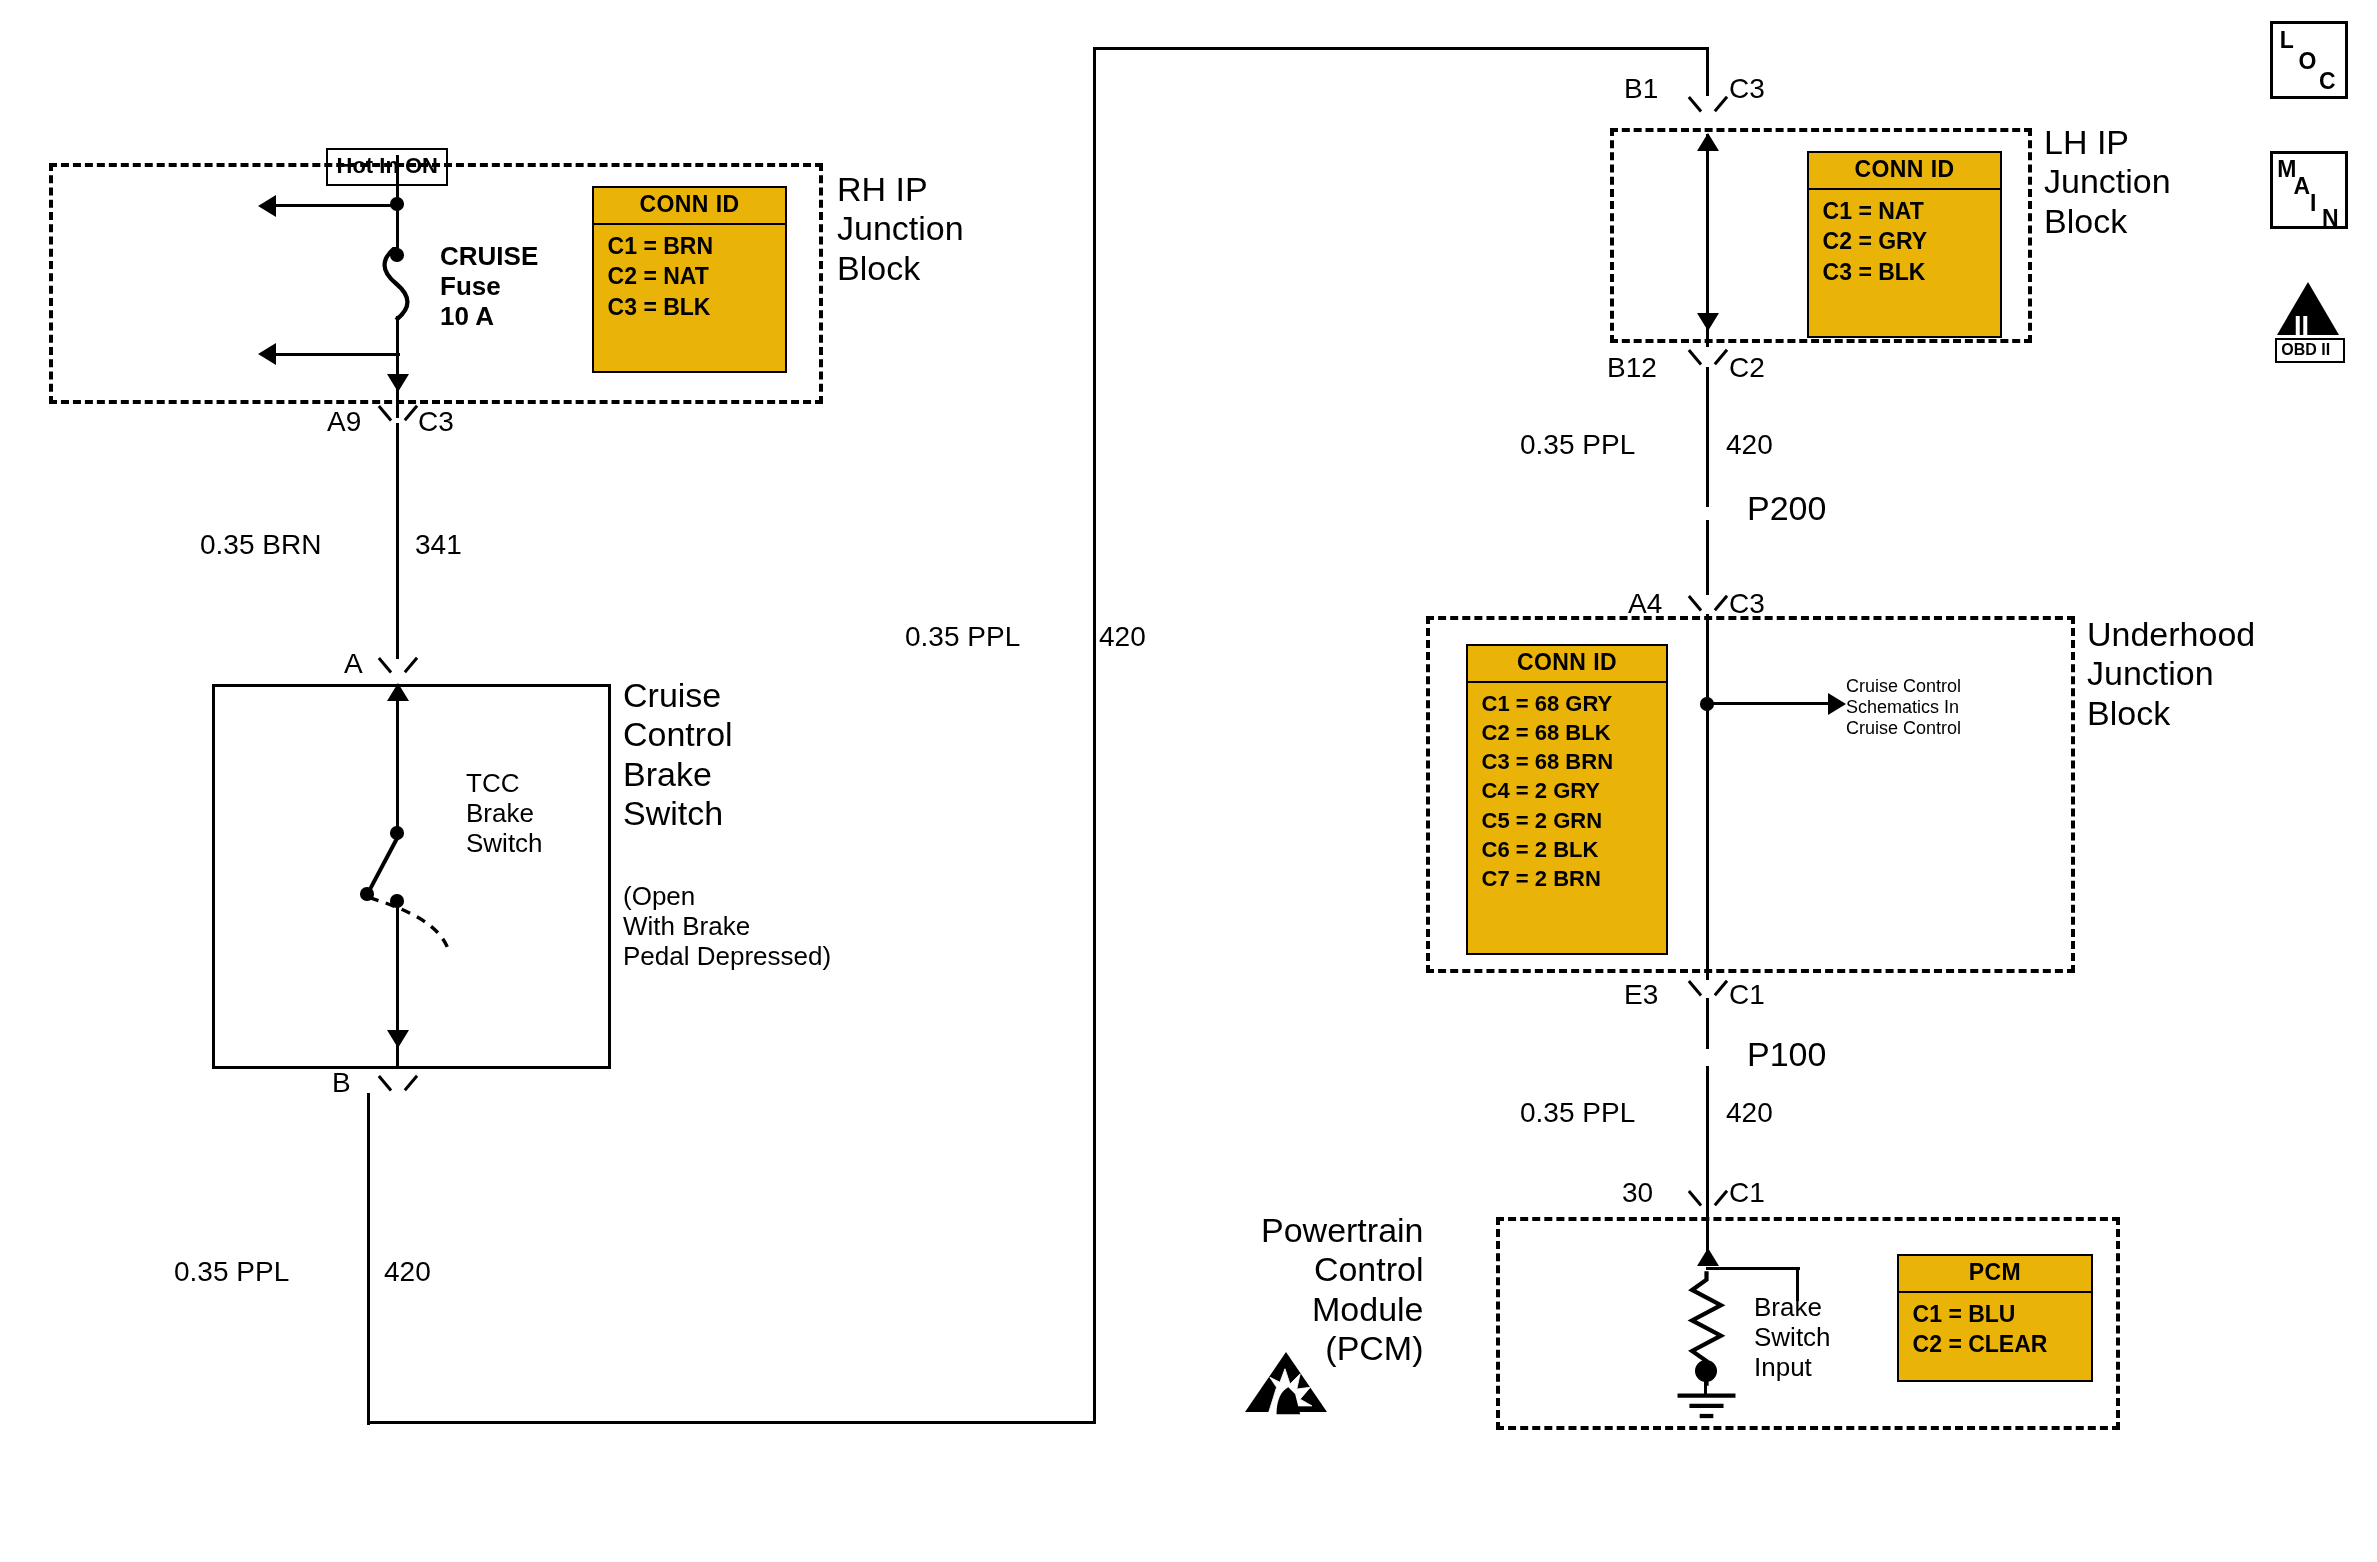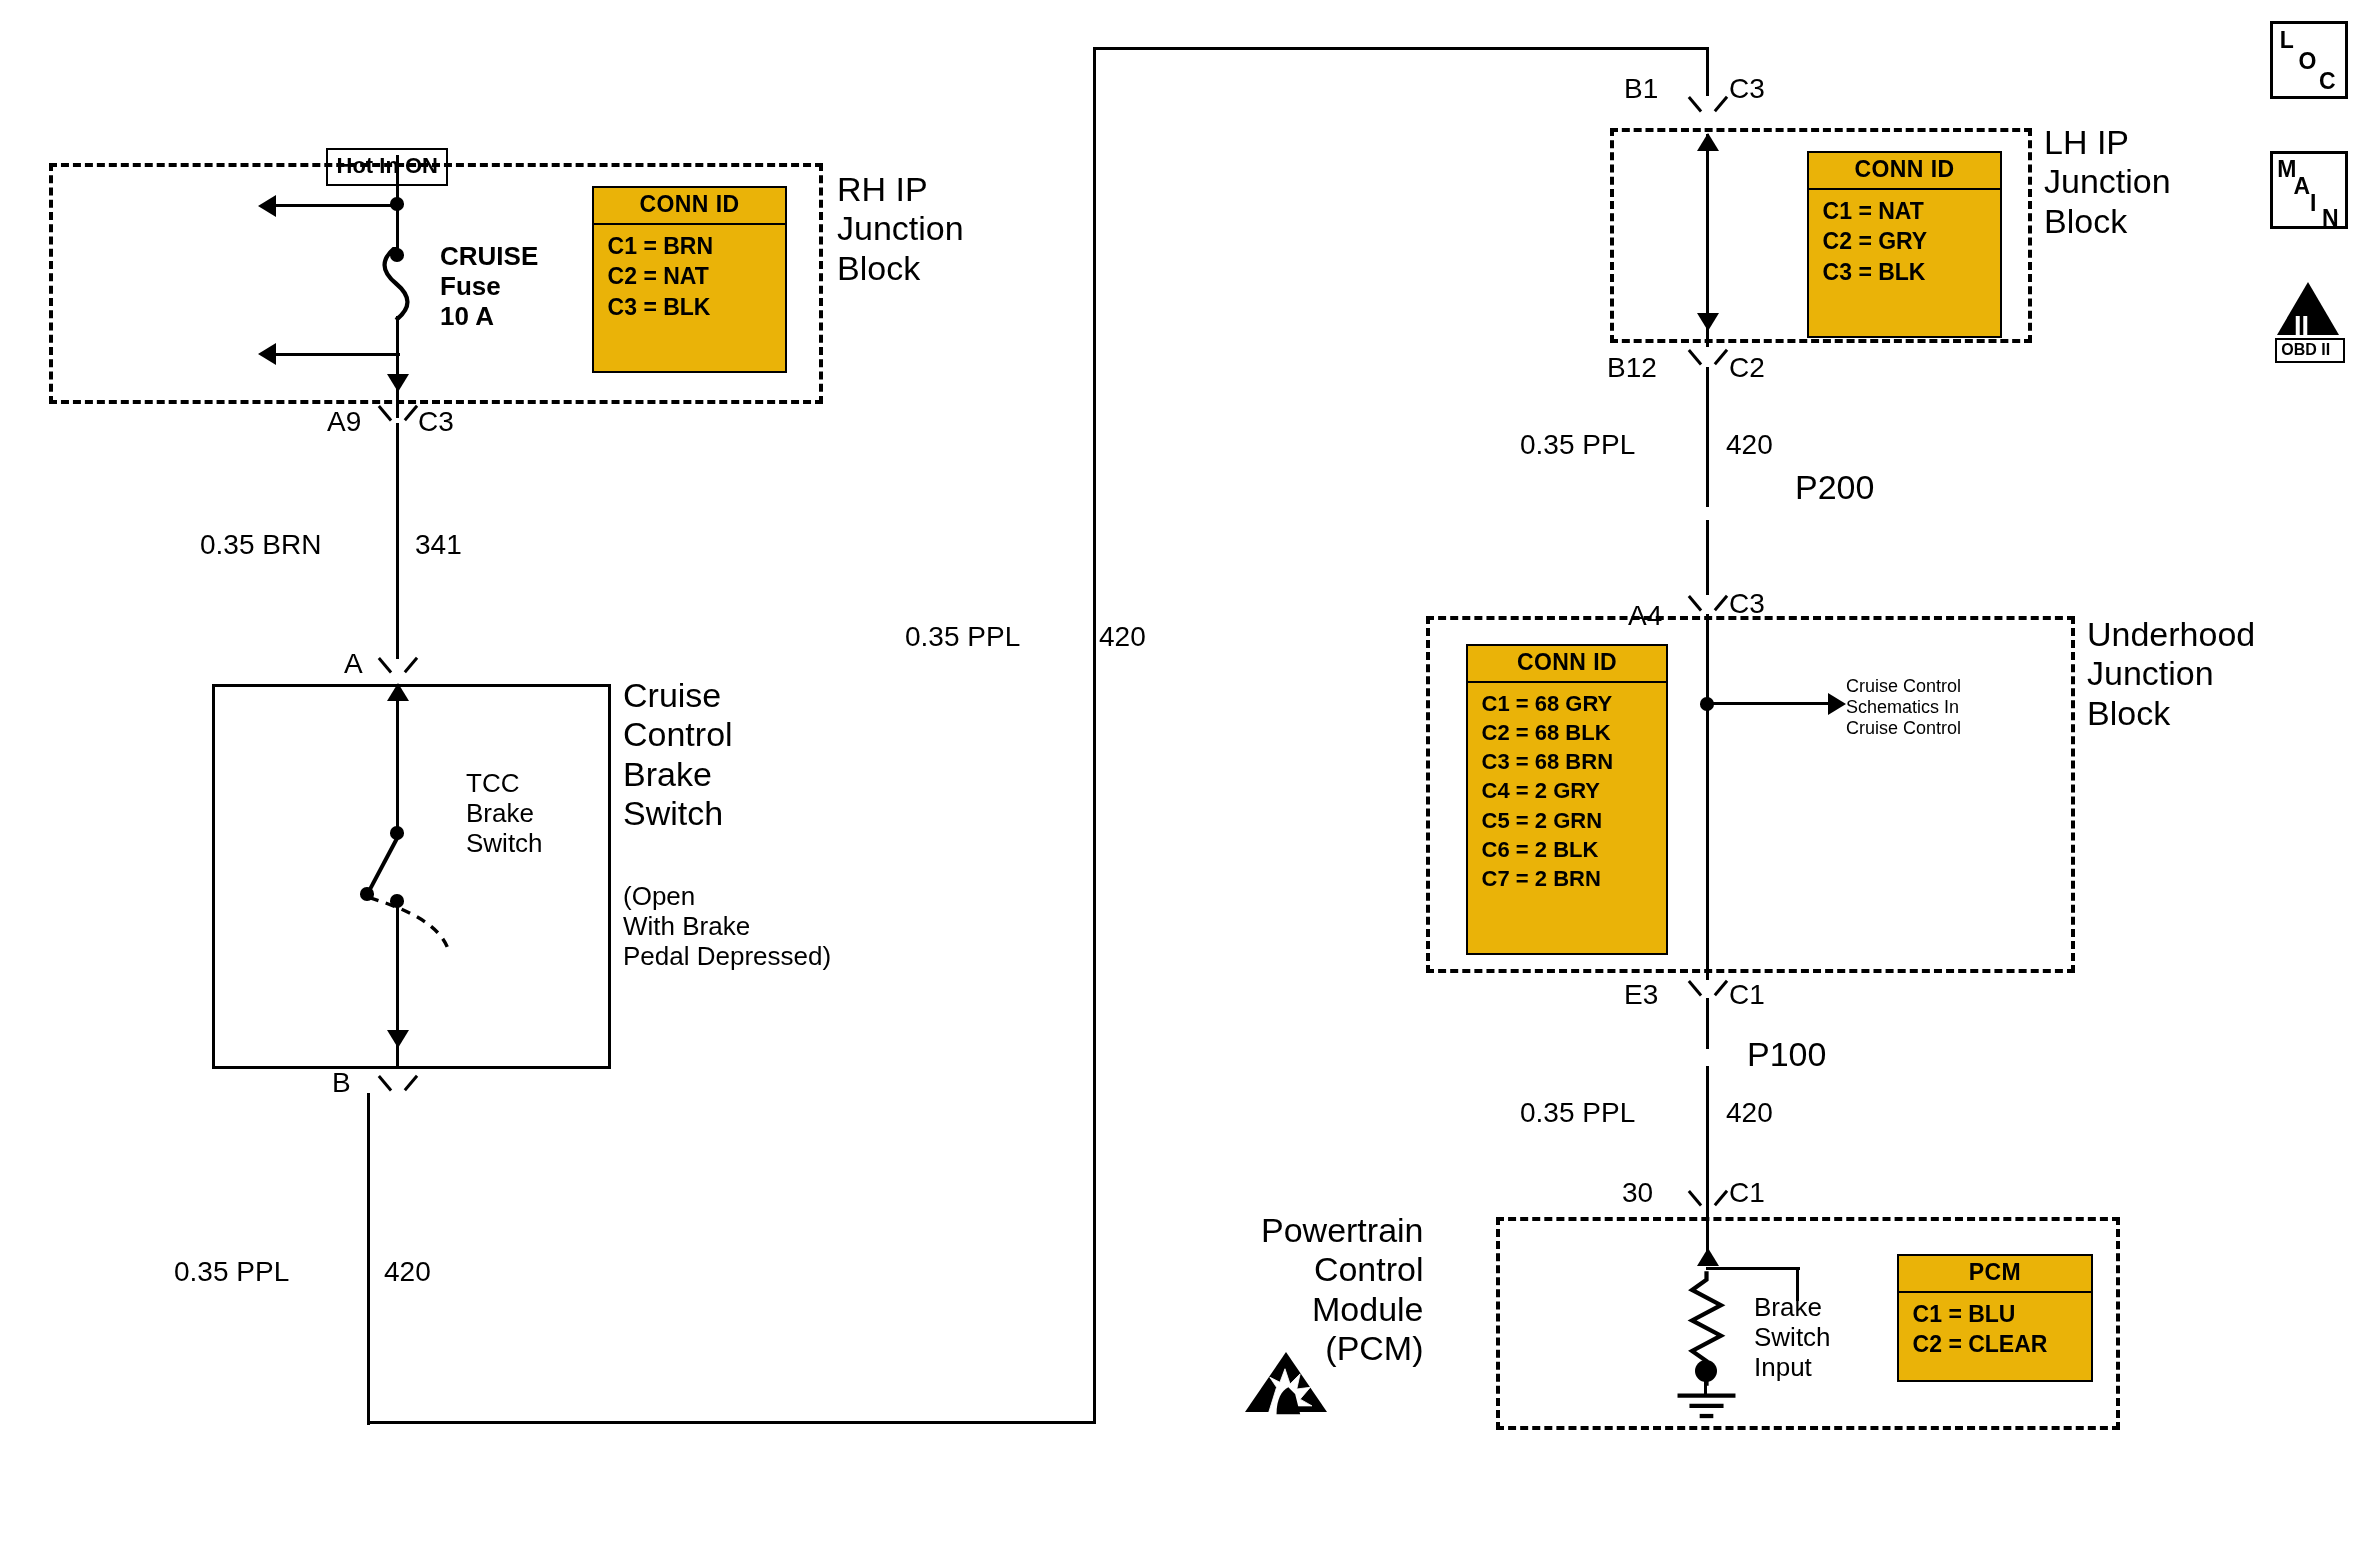--- a/index.html
+++ b/index.html
@@ -309,25 +309,25 @@
 
   <div class="yterm" style="left:1693px; top:347px;"></div>
   <div class="lbl mid" style="left:1607px; top:352px;">B12</div>
   <div class="lbl mid" style="left:1729px; top:352px;">C2</div>
 
   <div class="lbl mid" style="left:1520px; top:429px;"><span>0.35</span> <span>PPL</span></div>
   <div class="lbl mid" style="left:1726px; top:429px;">420</div>
   <div class="line v" style="left:1706px; top:367px; height:140px;"></div>
 
   <div class="splice" style="left:1680px; top:493px;"></div>
-  <div class="lbl big" style="left:1747px; top:468px;margin-left:48px;">P200</div>
+  <div class="lbl big" style="left:1747px; top:489px;">P200</div>
   <div class="line v" style="left:1706px; top:520px; height:75px;"></div>
 
   <div class="yterm" style="left:1693px; top:593px;"></div>
-  <div class="lbl mid" style="left:1628px; top:600px;">A4</div>
+  <div class="lbl mid" style="left:1628px; top:588px;">A4</div>
   <div class="lbl mid" style="left:1729px; top:588px;">C3</div>
 
   <div class="dashbox" style="left:1426px; top:616px; width:649px; height:357px;"></div>
   <div class="lbl big" style="left:2087px; top:615px;">Underhood
 Junction
 Block</div>
 
   <div class="connbox" style="left:1466px; top:644px; width:202px; height:311px;">
     <div class="hdr">CONN ID</div>
     <div class="rows" style="font-size:22px;">

